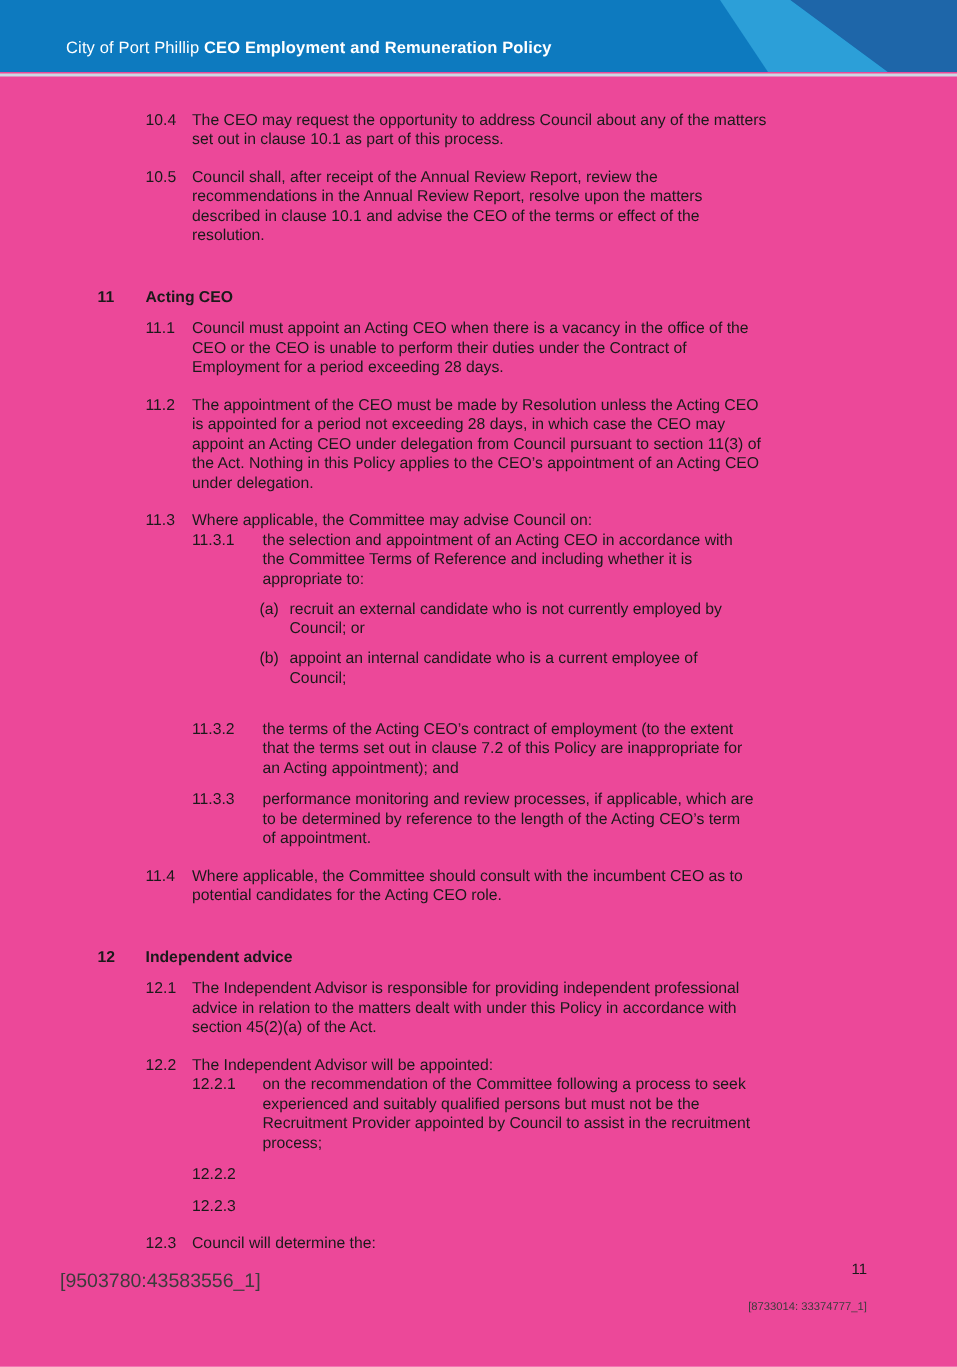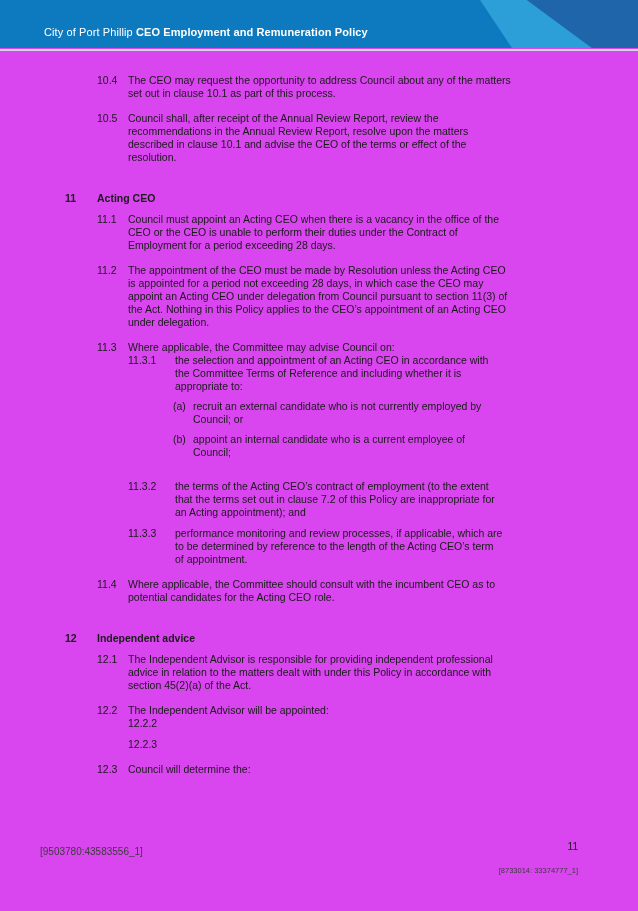--- a/index.html
+++ b/index.html
@@ -1,21 +1,21 @@
 <!DOCTYPE html>
 <html><head>
 <meta charset="utf-8">
 <style>
   html,body{margin:0;padding:0;}
   body{
     width:638px;height:911px;background:#ffffff;
     font-family:"Liberation Sans","DejaVu Sans",sans-serif;
     color:#1a1a1a;position:relative;overflow:hidden;
   }
-  .page{position:absolute;inset:0;background:#d946ef;}
+  .page{position:absolute;inset:0;background:#ec4899;}
 
   
   .header{position:absolute;top:0;left:0;width:638px;height:48px;}
   .header svg{display:block;}
   .header-title{
     position:absolute;left:44px;top:26px;
     font-size:11px;color:#ffffff;letter-spacing:.1px;white-space:nowrap;
   }
   .header-title .bold{font-weight:bold;}
   .header-rule{position:absolute;top:49px;left:0;width:638px;height:2px;background:#ccd8e2;}
@@ -29,21 +29,21 @@
   .lvl-h1{grid-template-columns:32px 1fr;font-weight:bold;margin-top:28px;}
   .lvl-l2{grid-template-columns:31px 1fr;margin-left:32px;}
   .lvl-l3{grid-template-columns:47px 1fr;margin-left:63px;}
   .lvl-l4{grid-template-columns:20px 1fr;margin-left:108px;margin-top:7px;}
   .lvl-h1 + .clause{margin-top:8px;}
   .lvl-l2 + .lvl-l3{margin-top:0;}
   .lvl-l3 + .lvl-l3{margin-top:8px;}
   .lvl-l4 + .lvl-l3{margin-top:21px;}
 
   
-  .footer-id-left{position:absolute;left:40px;top:846px;font-size:10px;color:#3c3c3c;}
+  .footer-id-left{position:absolute;left:40px;top:846px;font-size:13px;color:#3c3c3c;}
   .page-number{position:absolute;right:60px;top:841px;font-size:10px;color:#1a1a1a;}
   .footer-id-right{position:absolute;right:60px;top:866px;font-size:7.5px;color:#3c3c3c;}
 </style>
 </head>
 <body>
 
 <div class="page">
 
   <div class="header">
     <svg width="638" height="48" viewBox="0 0 638 48">
@@ -131,20 +131,27 @@
         <span class="num">12.1</span>
         <span class="txt">The Independent Advisor is responsible for providing independent professional
 advice in relation to the matters dealt with under this Policy in accordance with
 section 45(2)(a) of the Act.</span>
       </div>
       <div class="clause lvl-l2">
         <span class="num">12.2</span>
         <span class="txt">The Independent Advisor will be appointed:</span>
       </div>
       <div class="clause lvl-l3">
+        <span class="num">12.2.1</span>
+        <span class="txt">on the recommendation of the Committee following a process to seek
+experienced and suitably qualified persons but must not be the
+Recruitment Provider appointed by Council to assist in the recruitment
+process;</span>
+      </div>
+      <div class="clause lvl-l3">
         <span class="num">12.2.2</span>
       </div>
       <div class="clause lvl-l3">
         <span class="num">12.2.3</span>
       </div>
       <div class="clause lvl-l2">
         <span class="num">12.3</span>
         <span class="txt">Council will determine the:</span>
       </div>
     </div>

